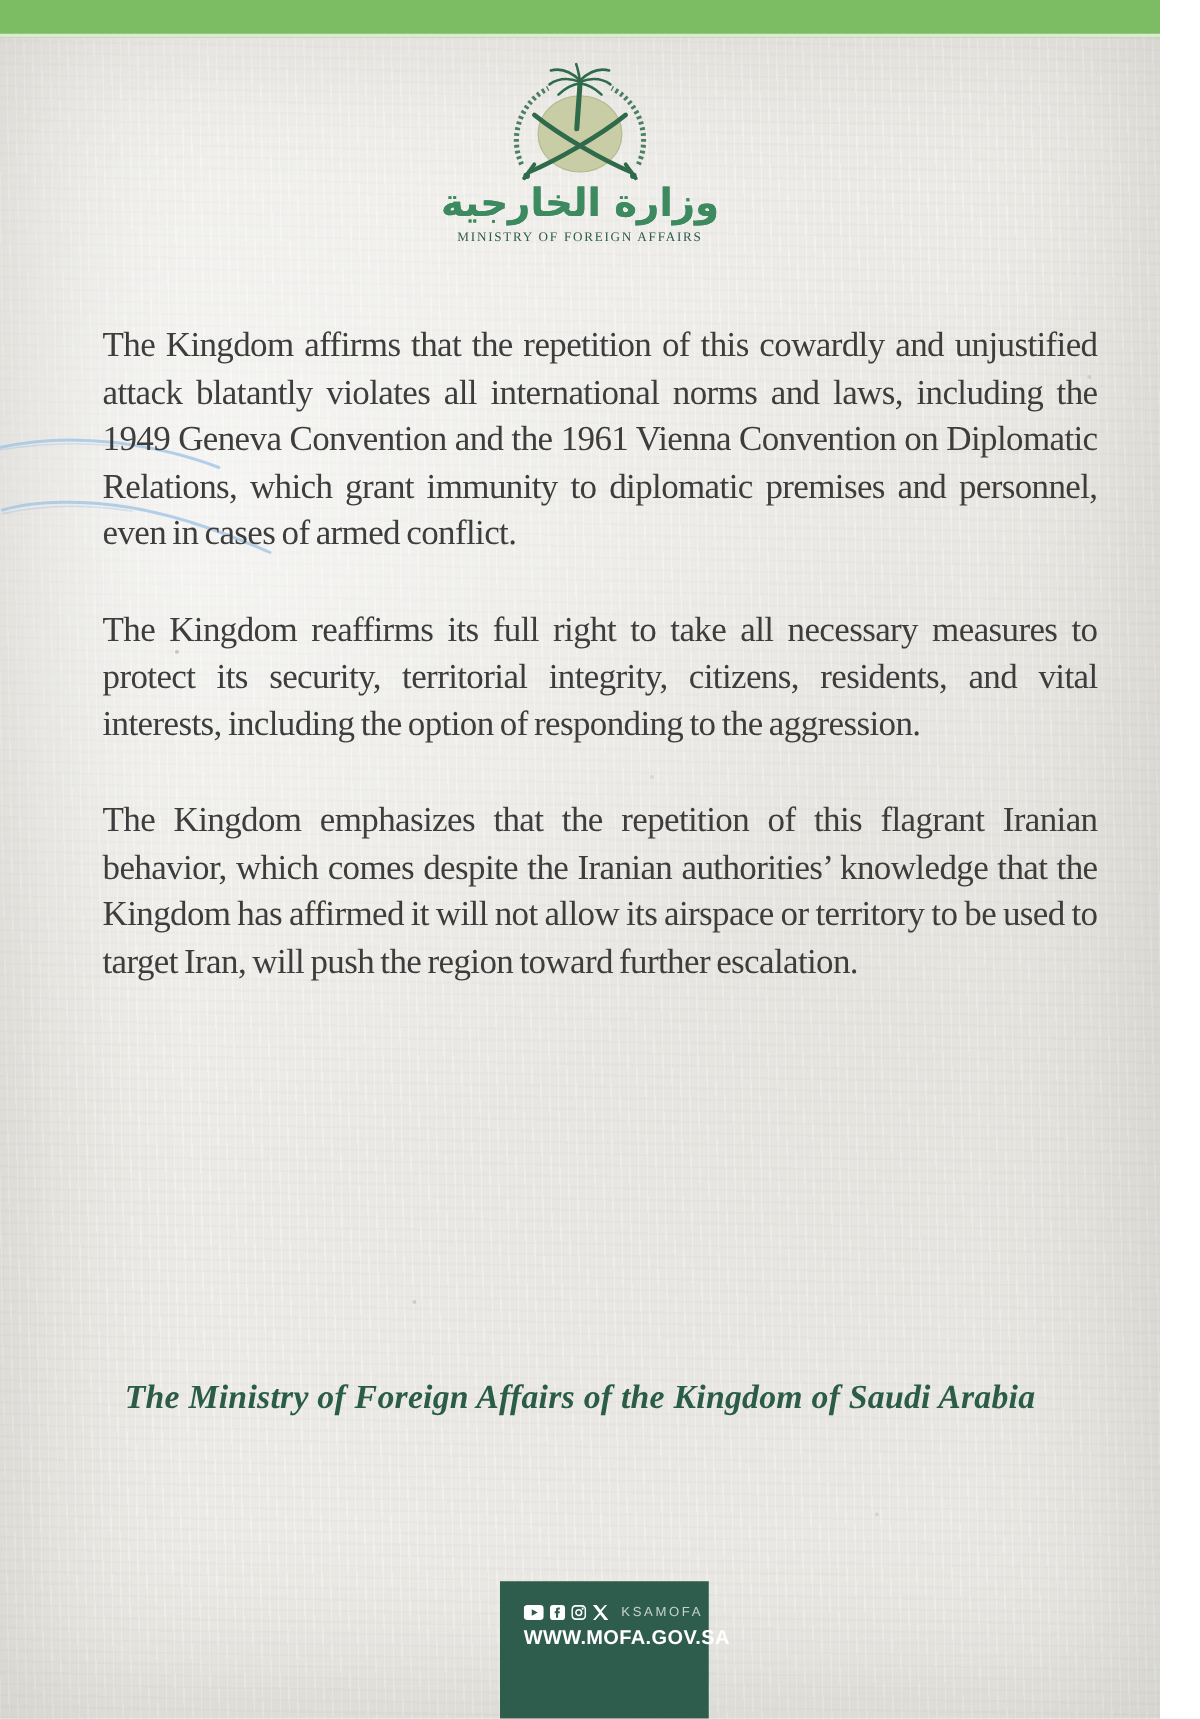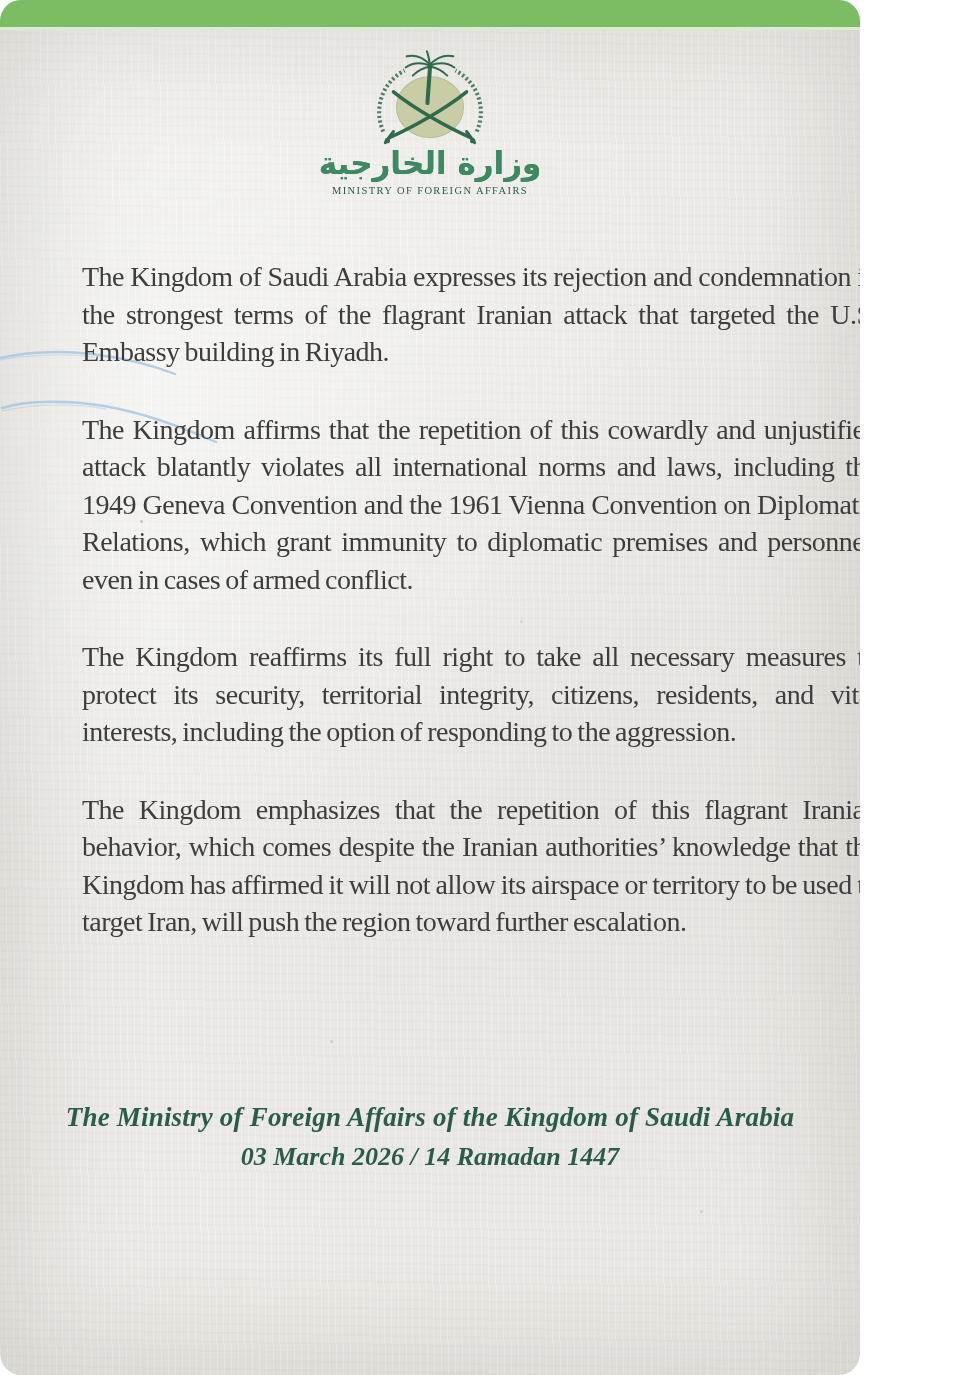--- a/index.html
+++ b/index.html
@@ -1,28 +1,27 @@
 <!DOCTYPE html>
 <html><head>
 <meta charset="utf-8">
 <style>
   * { margin:0; padding:0; box-sizing:border-box; }
   html,body { width:960px; }
   body { font-family:"Liberation Serif", serif; }
 
   .page {
-    position:relative; width:860px; height:1375px; overflow:hidden;
+    position:relative; width:928px; height:1375px; overflow:hidden;
     background-color:#ebeae6;
     background-image:
       radial-gradient(circle at 18% 28%, rgba(255,255,255,0.5), transparent 45%),
       radial-gradient(circle at 80% 60%, rgba(120,112,100,0.06), transparent 55%),
       repeating-linear-gradient(89deg, rgba(255,255,255,0.35) 0 1px, transparent 1px 7px),
       repeating-linear-gradient(1deg, rgba(90,85,75,0.022) 0 2px, transparent 2px 9px);
     box-shadow: inset 0 0 140px rgba(110,105,92,0.22);
-    border-radius: 21px;
   }
 
   
   .speck { position:absolute; width:3px; height:3px; border-radius:50%;
            background:rgba(70,65,58,0.25); }
 
   .top-bar {
     position:absolute; top:0; left:0; width:100%; height:30px;
     background:#7cbd64; border-bottom:3px solid #dcead2;
   }
@@ -136,25 +135,45 @@
   </header>
 
   <svg class="pen-marks" viewBox="0 0 270 125">
     <path d="M0,20 C26,14 56,12 92,16 C124,20 152,27 175,36" fill="none" stroke="#a3c4e5" stroke-width="2.4" stroke-linecap="round" opacity="0.8"></path>
     <path d="M0,22 C30,17 60,15 95,19" fill="none" stroke="#a3c4e5" stroke-width="1.3" opacity="0.4"></path>
     <path d="M2,70 C28,62 68,62 104,68 C146,75 184,90 216,104" fill="none" stroke="#a3c4e5" stroke-width="2.4" stroke-linecap="round" opacity="0.8"></path>
     <path d="M2,73 C34,66 70,65 106,71" fill="none" stroke="#a3c4e5" stroke-width="1.3" opacity="0.4"></path>
   </svg>
 
   <main class="statement">
-    <p>The Kingdom of Saudi Arabia expresses its rejection and condemnation in the strongest terms of the flagrant Iranian attack that targeted the U.S. Embassy building in Riyadh.</p>
     <p>The Kingdom affirms that the repetition of this cowardly and unjustified attack blatantly violates all international norms and laws, including the 1949 Geneva Convention and the 1961 Vienna Convention on Diplomatic Relations, which grant immunity to diplomatic premises and personnel, even in cases of armed conflict.</p>
     <p>The Kingdom reaffirms its full right to take all necessary measures to protect its security, territorial integrity, citizens, residents, and vital interests, including the option of responding to the aggression.</p>
     <p>The Kingdom emphasizes that the repetition of this flagrant Iranian behavior, which comes despite the Iranian authorities’ knowledge that the Kingdom has affirmed it will not allow its airspace or territory to be used to target Iran, will push the region toward further escalation.</p>
   </main>
 
   <div class="signature">
     <div class="sig-issuer">The Ministry of Foreign Affairs of the Kingdom of Saudi Arabia</div>
-    <div class="sig-date">03 March 2026 / 14 Ramadan 1447</div>
   </div>
 
+  <footer class="footer-box">
+    <div class="social-row">
+      <svg width="16" height="12" viewBox="0 0 16 12">
+        <rect width="16" height="12" rx="3" fill="#ffffff"></rect>
+        <path d="M6.4 3.4 L11.2 6 L6.4 8.6 Z" fill="#2e5c4d"></path>
+      </svg>
+      <svg width="12" height="12" viewBox="0 0 12 12">
+        <rect width="12" height="12" rx="2.5" fill="#ffffff"></rect>
+        <path fill="#2e5c4d" d="M7.9 2 H6.6 C5.5 2 4.8 2.7 4.8 3.8 V5 H3.7 V6.6 H4.8 V10.2 H6.5 V6.6 H7.7 L7.9 5 H6.5 V4.1 C6.5 3.7 6.7 3.5 7.1 3.5 H7.9 Z"></path>
+      </svg>
+      <svg width="12" height="12" viewBox="0 0 12 12">
+        <rect x="0.7" y="0.7" width="10.6" height="10.6" rx="2.9" fill="none" stroke="#ffffff" stroke-width="1.3"></rect>
+        <circle cx="6" cy="6" r="2.3" fill="none" stroke="#ffffff" stroke-width="1.2"></circle>
+        <circle cx="9.1" cy="2.9" r="0.85" fill="#ffffff"></circle>
+      </svg>
+      <svg width="13" height="12" viewBox="0 0 13 12">
+        <path fill="#ffffff" d="M0.3 0 H3.4 L6.4 4 L9.9 0 H11.7 L7.3 5.1 L12.7 12 H9.6 L6.2 7.5 L2.3 12 H0.4 L5.3 6.3 Z"></path>
+      </svg>
+      <span class="handle">KSAMOFA</span>
+    </div>
+    <div class="website">WWW.MOFA.GOV.SA</div>
+  </footer>
 
 </div>
 
 </body></html>

